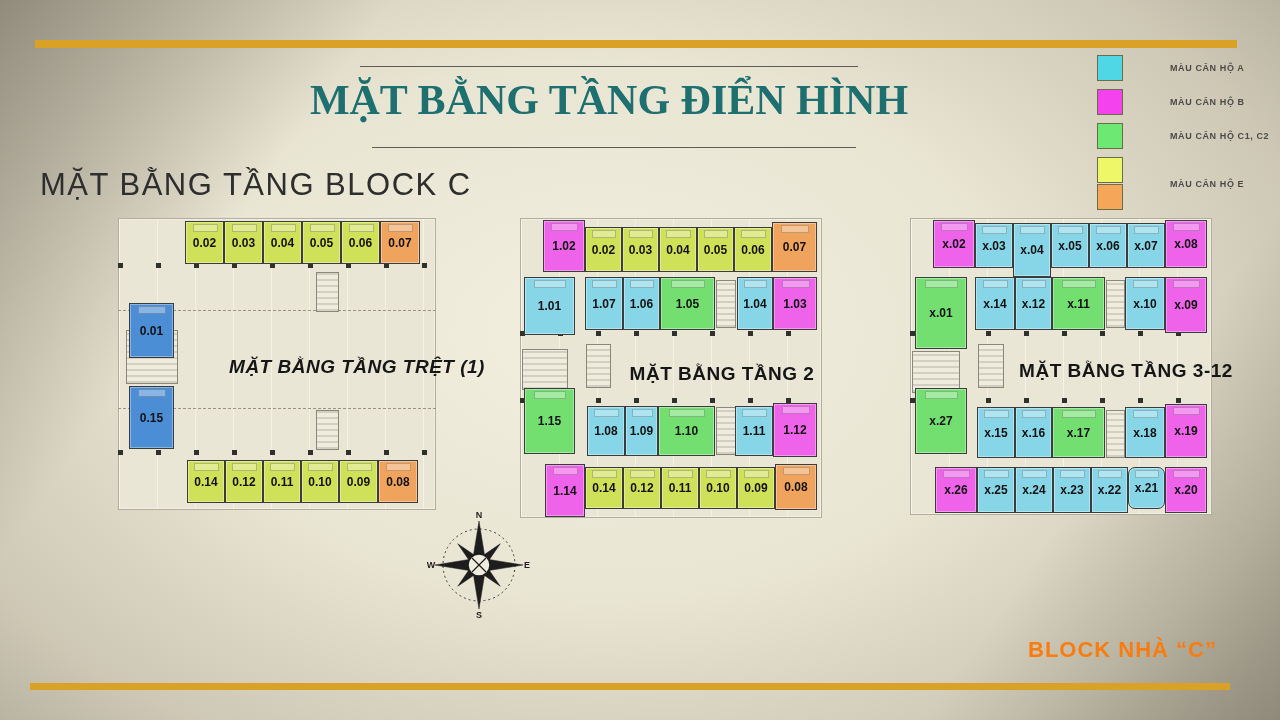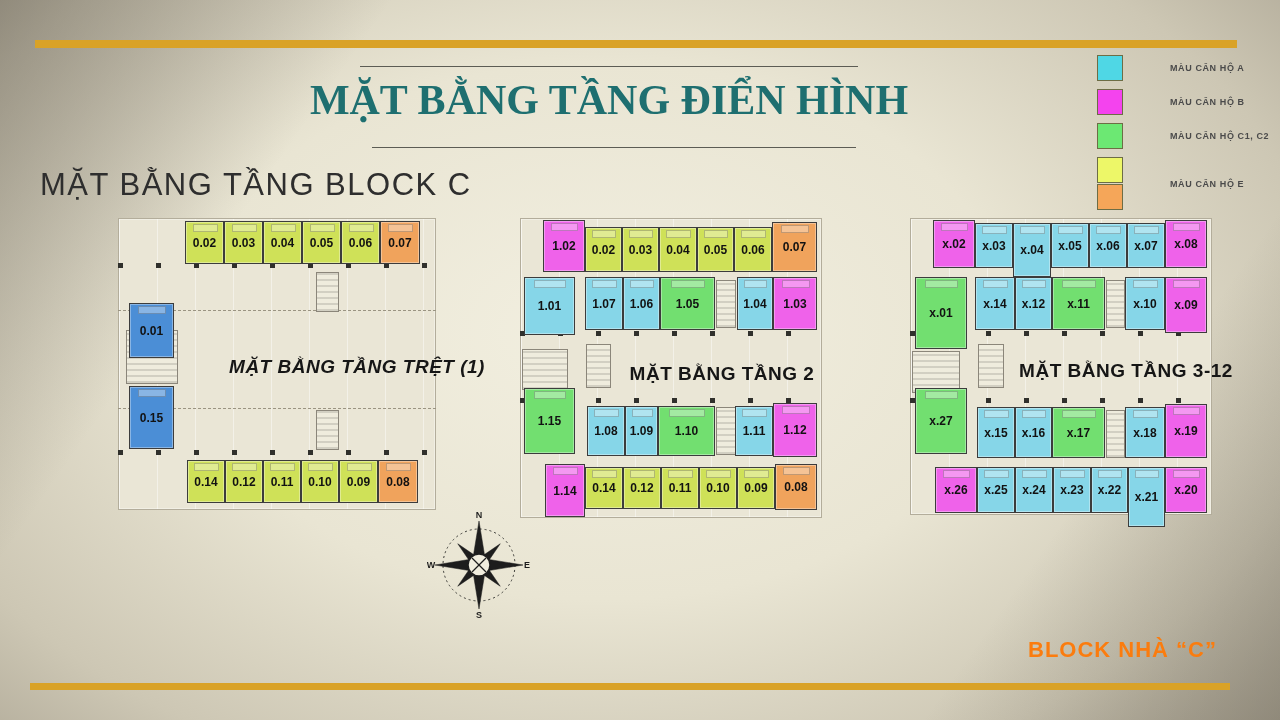--- a/index.html
+++ b/index.html
@@ -186,21 +186,21 @@
       <div class="unit" style="left: 977px; top: 407px; width: 38px; height: 51px; position: absolute; background: rgb(134, 214, 232);">x.15</div>
       <div class="unit" style="left: 1015px; top: 407px; width: 37px; height: 51px; position: absolute; background: rgb(134, 214, 232);">x.16</div>
       <div class="unit" style="left: 1052px; top: 407px; width: 53px; height: 51px; position: absolute; background: rgb(114, 223, 112);">x.17</div>
       <div class="unit" style="left: 1125px; top: 407px; width: 40px; height: 51px; position: absolute; background: rgb(134, 214, 232);">x.18</div>
       <div class="unit" style="left: 1165px; top: 404px; width: 42px; height: 54px; position: absolute; background: rgb(239, 98, 234);">x.19</div>
       <div class="unit" style="left: 935px; top: 467px; width: 42px; height: 46px; position: absolute; background: rgb(239, 98, 234);">x.26</div>
       <div class="unit" style="left: 977px; top: 467px; width: 38px; height: 46px; position: absolute; background: rgb(134, 214, 232);">x.25</div>
       <div class="unit" style="left: 1015px; top: 467px; width: 38px; height: 46px; position: absolute; background: rgb(134, 214, 232);">x.24</div>
       <div class="unit" style="left: 1053px; top: 467px; width: 38px; height: 46px; position: absolute; background: rgb(134, 214, 232);">x.23</div>
       <div class="unit" style="left: 1091px; top: 467px; width: 37px; height: 46px; position: absolute; background: rgb(134, 214, 232);">x.22</div>
-      <div class="unit" style="left: 1128px; top: 467px; width: 37px; height: 60px; position: absolute; background: rgb(134, 214, 232);">x.21</div>
+      <div class="unit" style="left: 1128px; top: 467px; width: 37px; height: 42px; position: absolute; background: rgb(134, 214, 232); border-radius: 7px;">x.21</div>
       <div class="unit" style="left: 1165px; top: 467px; width: 42px; height: 46px; position: absolute; background: rgb(239, 98, 234);">x.20</div>
       <div class="plan-label" style="left: 1126px; top: 371px;">MẶT BẰNG TẦNG 3-12</div>
     </div>
 
   <svg id="compass" width="104" height="112" viewBox="-52 -56 104 112">
     <circle r="36" fill="none" stroke="#3a3a36" stroke-width="1" stroke-dasharray="2 3"></circle>
     <g fill="#1d1d1d" stroke="#1d1d1d" stroke-width="0.5">
       <g transform="rotate(45)">
         <polygon points="0,-30 4.5,-6 0,-9 -4.5,-6"></polygon>
         <polygon points="0,30 4.5,6 0,9 -4.5,6"></polygon>

